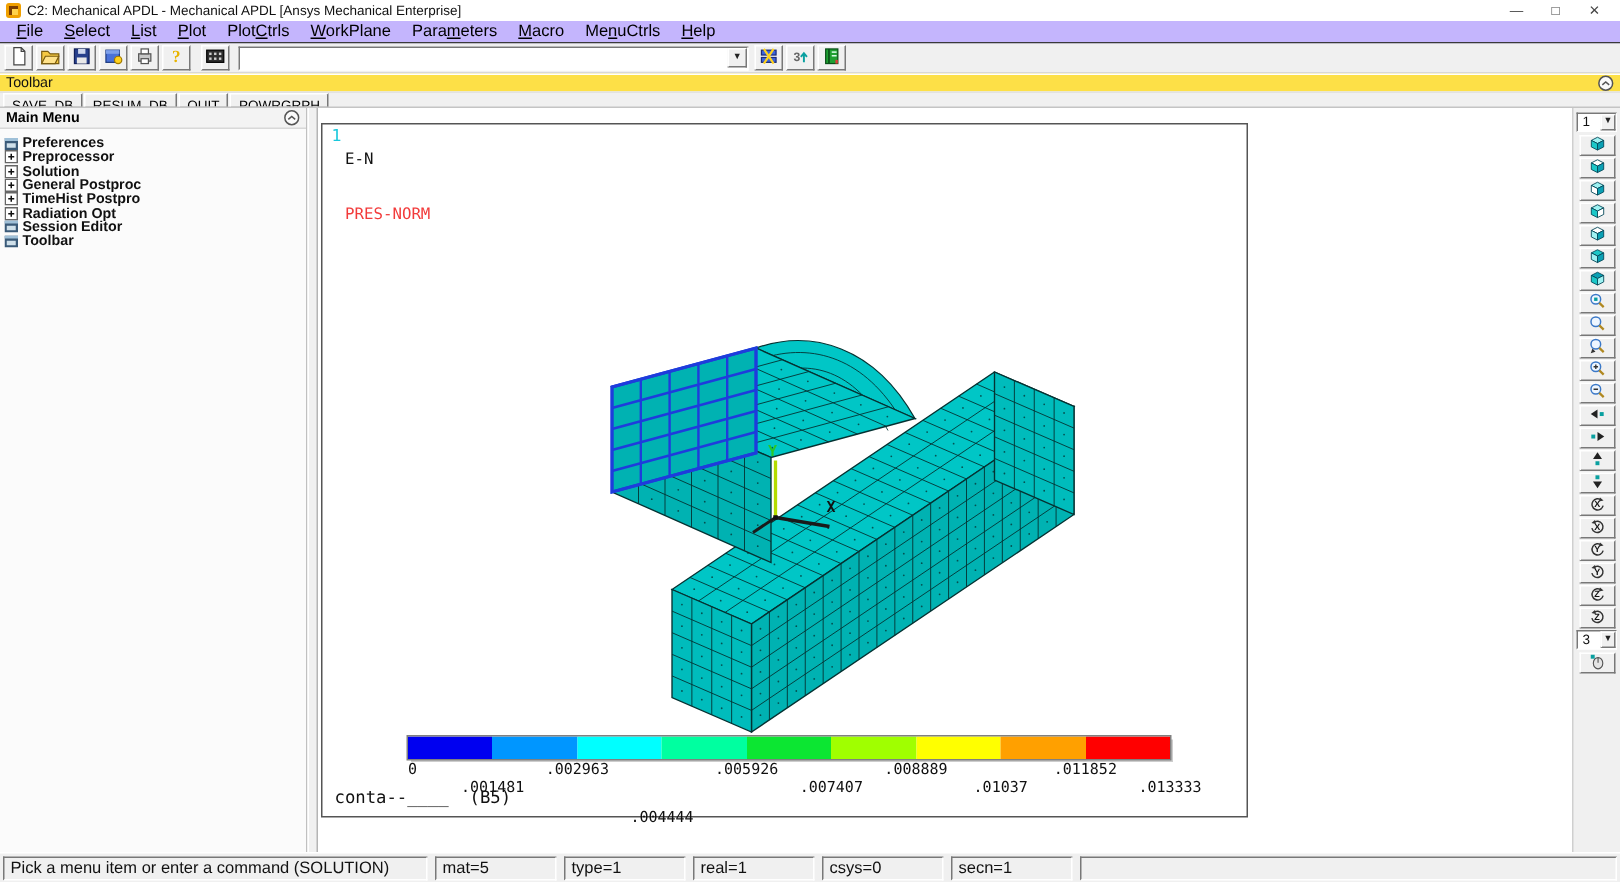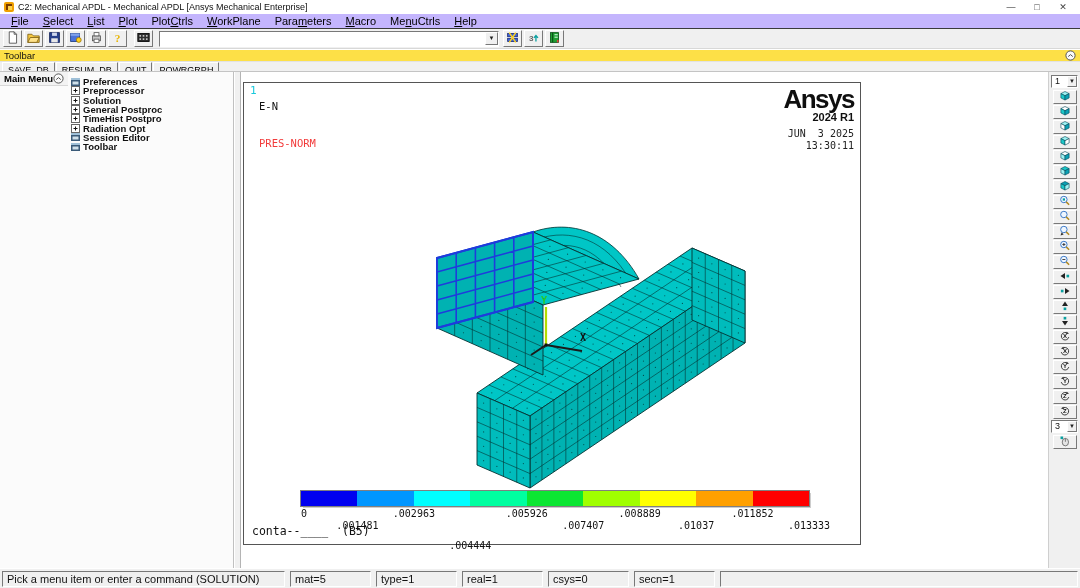--- a/index.html
+++ b/index.html
@@ -28,21 +28,21 @@
 
   
   .tbframe{height:12px;display:flex;align-items:center;padding:0 4px;border-top:1px solid #fff;background:#fde047;}
   .tbframe-label{font-size:9.5px;color:#111;}
   .collapse{margin-left:auto;display:flex;align-items:center;}
   .tbabbr{height:11px;background:#f0f0f0;border-top:1px solid #e2e2e2;border-bottom:1px solid #c4c4c4;display:flex;align-items:flex-start;padding:0 2px;overflow:hidden;}
   .abbr-btn{height:10px;line-height:14px;font-size:9px;color:#000;padding:0 5px;background:#f0f0f0;border:1px solid;border-color:#fff #787878 #787878 #fff;overflow:hidden;margin-right:1px;white-space:nowrap;}
 
   
   .main{height:496px;display:flex;background:#fff;}
-  .leftpanel{width:234px;background:#fbfbfb;border-right:1px solid #c0c0c0;display:flex;flex-direction:row;}
+  .leftpanel{width:205px;background:#fbfbfb;border-right:1px solid #c0c0c0;display:flex;flex-direction:column;}
   .mmheader{height:14px;display:flex;align-items:center;padding:0 4px;font-size:9.5px;font-weight:bold;background:#f3f3f3;border-bottom:1px solid #d8d8d8;}
   .mmitems{padding:5px 3px 0 3px;}
   .mmitem{height:9.3px;display:flex;align-items:center;font-size:9.5px;font-weight:bold;color:#101010;white-space:nowrap;text-align:center;}
   .mmitem .mic{display:flex;align-items:center;margin-right:3px;}
   .splitter{width:7px;background:#f0f0f0;border-left:1px solid #fff;border-right:1px solid #b4b4b4;}
   .gfx{flex:1;background:#fff;position:relative;}
 
   
   .plotwin{position:absolute;left:2px;top:10px;width:618px;height:463px;border:1px solid #555;background:#fff;}
   .mono{font-family:"DejaVu Sans Mono",monospace;}
@@ -567,26 +567,20 @@
             <path d="M212.20000000000002,169.8L212.20000000000002,239.8M231.4,164.6L231.4,234.60000000000002M250.60000000000002,159.39999999999998L250.60000000000002,229.4M269.8,154.2L269.8,224.2M193,189L289,163M193,203L289,177M193,217L289,191M193,231L289,205" stroke="#1e3cdc" stroke-width="1.6" fill="none"></path>
             <polygon points="193,175 289,149 289,219 193,245" fill="none" stroke="#1e3cdc" stroke-width="2"></polygon>
             <line x1="302" y1="262" x2="302" y2="224" stroke="#b4dc00" stroke-width="2.2"></line>
             <line x1="302" y1="262" x2="338" y2="268" stroke="#1a1a1a" stroke-width="2.2"></line>
             <line x1="302" y1="262" x2="287" y2="272" stroke="#1a1a1a" stroke-width="2"></line>
             <rect x="300.5" y="260.5" width="3" height="3" fill="#111"></rect>
             <text x="297" y="221" font-size="10" font-weight="bold" fill="#28c828" font-family="DejaVu Sans Mono,monospace">Y</text>
             <text x="336" y="258" font-size="10" font-weight="bold" fill="#111" font-family="DejaVu Sans Mono,monospace">X</text>
           </svg>
 
-        <div class="logo">
-          <div class="brand">Ansys</div>
-          <div class="version">2024 R1</div>
-          <div class="gdate">JUN  3 2025</div>
-          <div class="gtime">13:30:11</div>
-        </div>
 
         <div class="legend" id="legendbar">
             <span class="seg" style="background: rgb(0, 0, 240);"></span>
             <span class="seg" style="background: rgb(0, 150, 255);"></span>
             <span class="seg" style="background: rgb(0, 255, 255);"></span>
             <span class="seg" style="background: rgb(0, 255, 160);"></span>
             <span class="seg" style="background: rgb(12, 230, 50);"></span>
             <span class="seg" style="background: rgb(160, 255, 0);"></span>
             <span class="seg" style="background: rgb(255, 255, 0);"></span>
             <span class="seg" style="background: rgb(255, 160, 0);"></span>

